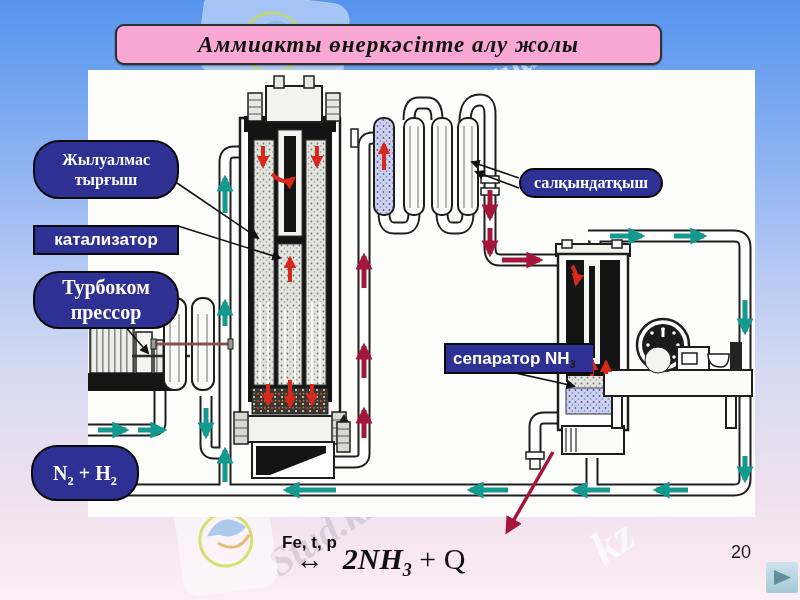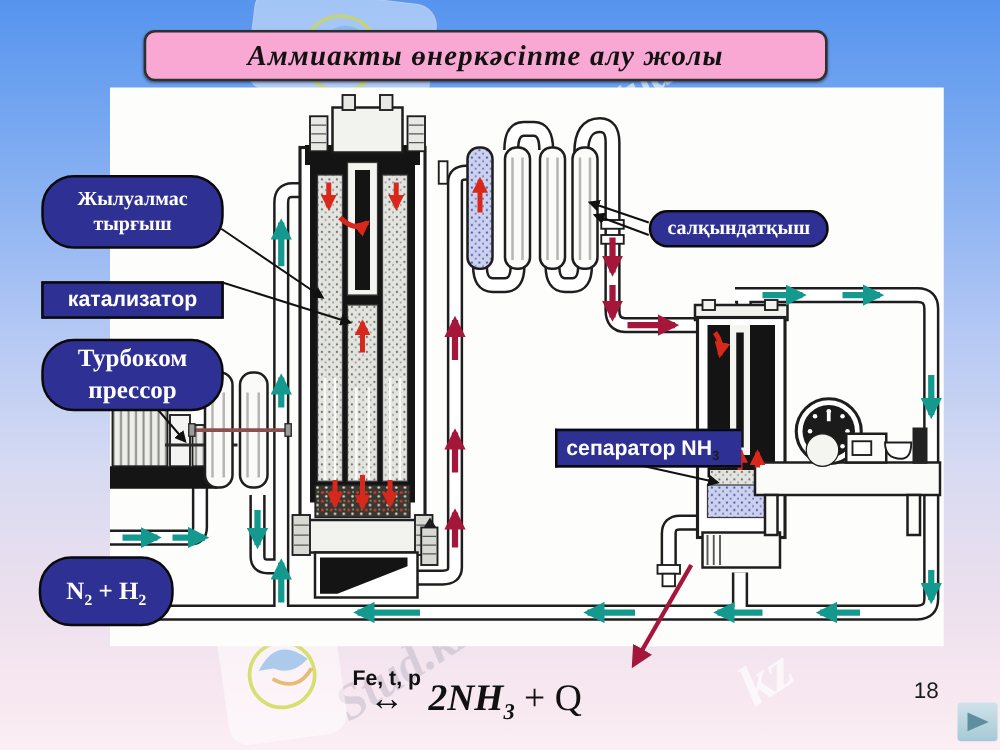--- a/index.html
+++ b/index.html
@@ -384,18 +384,18 @@
   <span><span>сепаратор NH</span><sub class="dark-sub">3</sub></span>
 </div>
 <div class="abs lbl serif" id="lbl-feed">
   <span><span>N</span><sub>2</sub><span> + </span><span>H</span><sub>2</sub></span>
 </div>
 
 <div class="abs equation">
   <span class="eq-mid"><span class="eq-cond">Fe, t, p</span><span class="eq-arrow">↔</span></span><span><span>2NH</span><sub>3</sub></span><span class="eq-q"><span> + </span><span>Q</span></span>
 </div>
 
-<div class="abs page-num">18</div>
+<div class="abs page-num">20</div>
 <div class="abs nav-btn">
   <svg width="22" height="19" viewBox="0 0 22 19">
     <polygon points="3,2 20,9.5 3,17" fill="#5d8f9e"></polygon>
   </svg>
 </div>
 
 </body></html>

